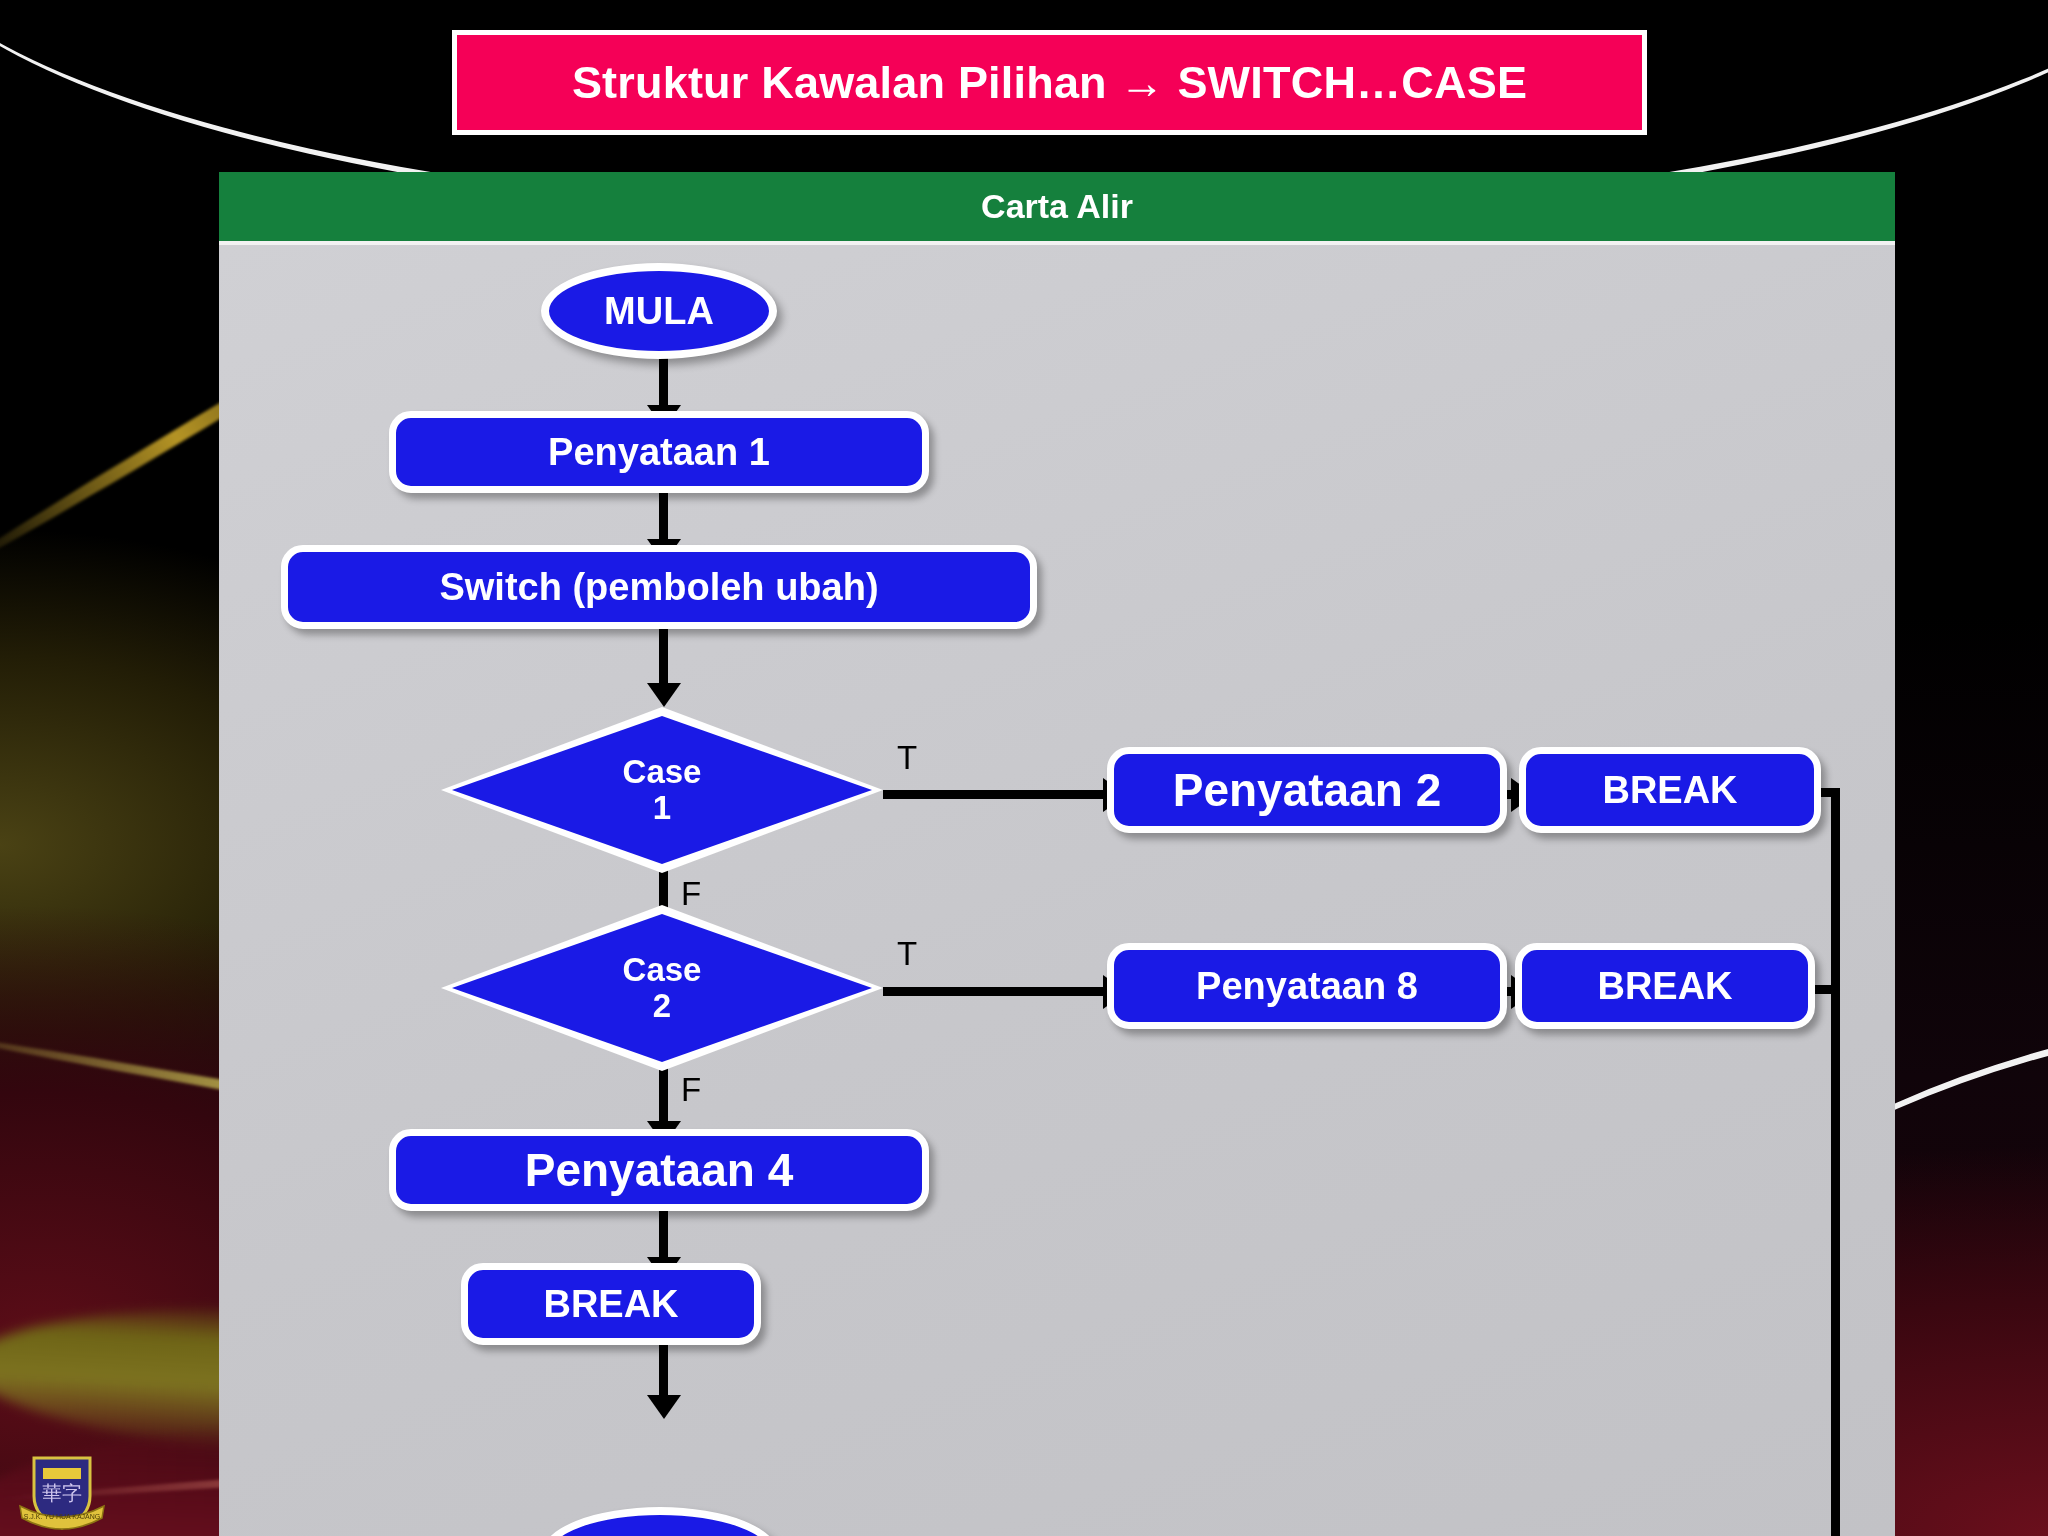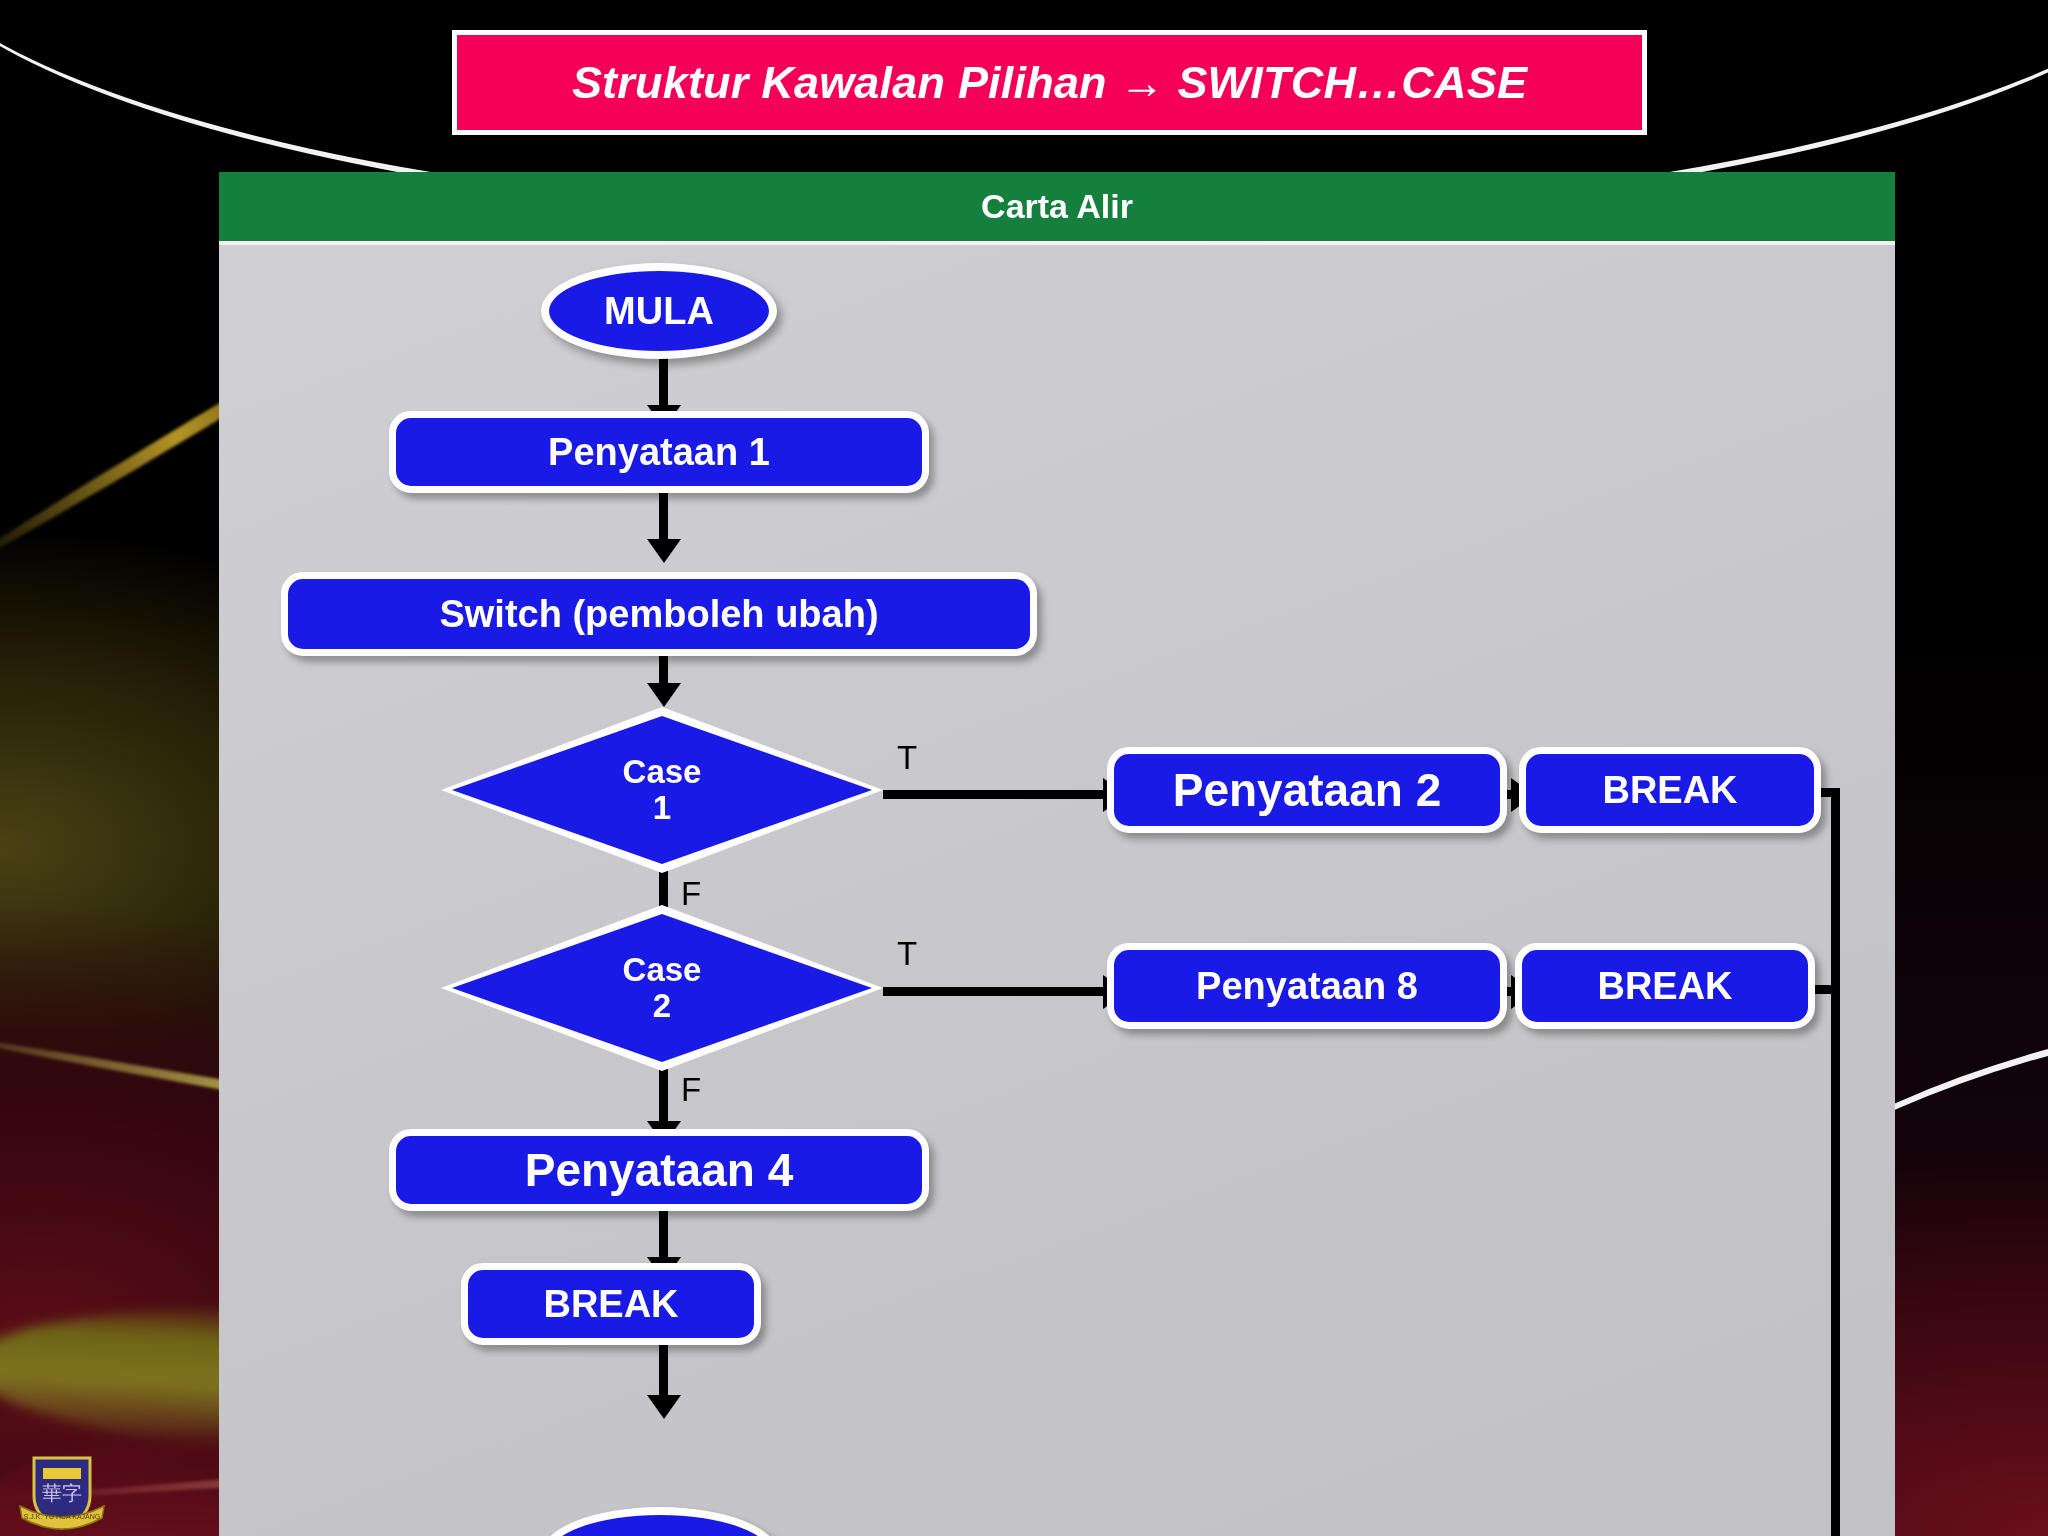--- a/index.html
+++ b/index.html
@@ -110,21 +110,20 @@
     align-items: center;
     justify-content: center;
     box-shadow: 3px 4px 7px rgba(0,0,0,.55);
   }
   .title-text {
     color: #ffffff;
     font-size: 45px;
     font-weight: bold;
     letter-spacing: .2px;
     white-space: nowrap;
-    font-style: italic;
   }
 
   
   .panel {
     position: absolute;
     left: 219px;
     top: 172px;
     width: 1676px;
     height: 1364px;
     background: #c9c9cd;
@@ -310,21 +309,21 @@
       <div class="edge-label" style="left:462px; top:826px;">F</div>
 
       <div class="node node-oval" style="left:322px; top:18px; width:236px; height:96px; font-size:38px;">
         <span>MULA</span>
       </div>
 
       <div class="node node-rect" style="left:170px; top:166px; width:540px; height:82px; font-size:38px;">
         <span>Penyataan 1</span>
       </div>
 
-      <div class="node node-rect" style="left:62px; top:300px; width:756px; height:84px; font-size:38px;margin-top:27px;">
+      <div class="node node-rect" style="left:62px; top:300px; width:756px; height:84px; font-size:38px;">
         <span>Switch (pemboleh ubah)</span>
       </div>
 
       <div class="node node-diamond" style="left:222px; top:462px; width:442px; height:166px;">
         <div class="diamond-shape"></div>
         <div class="diamond-inner"></div>
         <div class="diamond-label" style="font-size:33px;">
           <div>Case</div>
           <div>1</div>
         </div>

